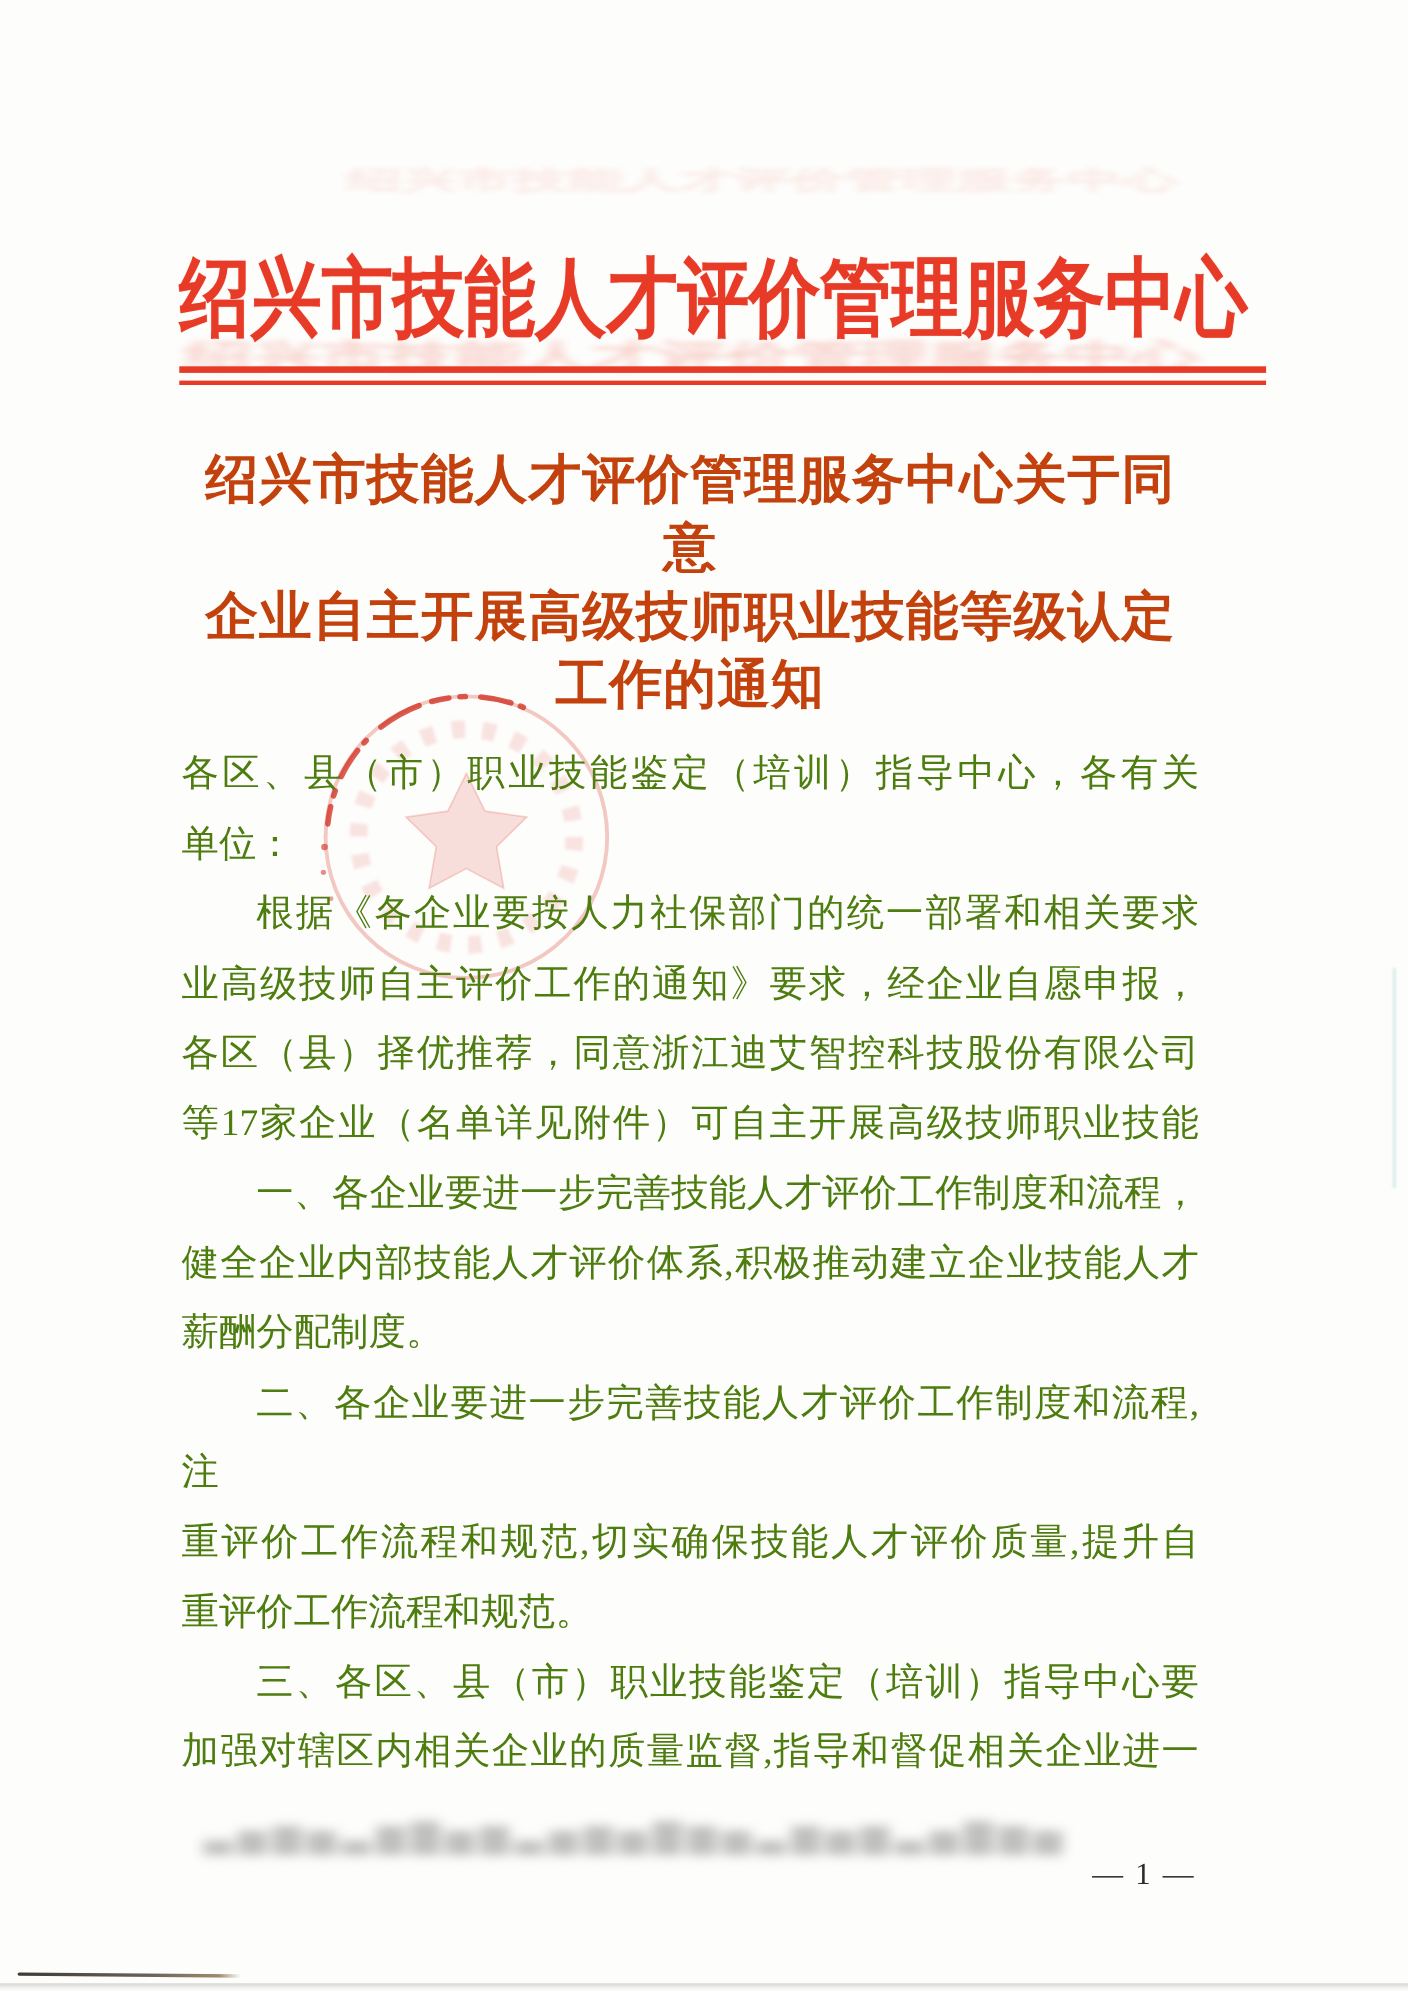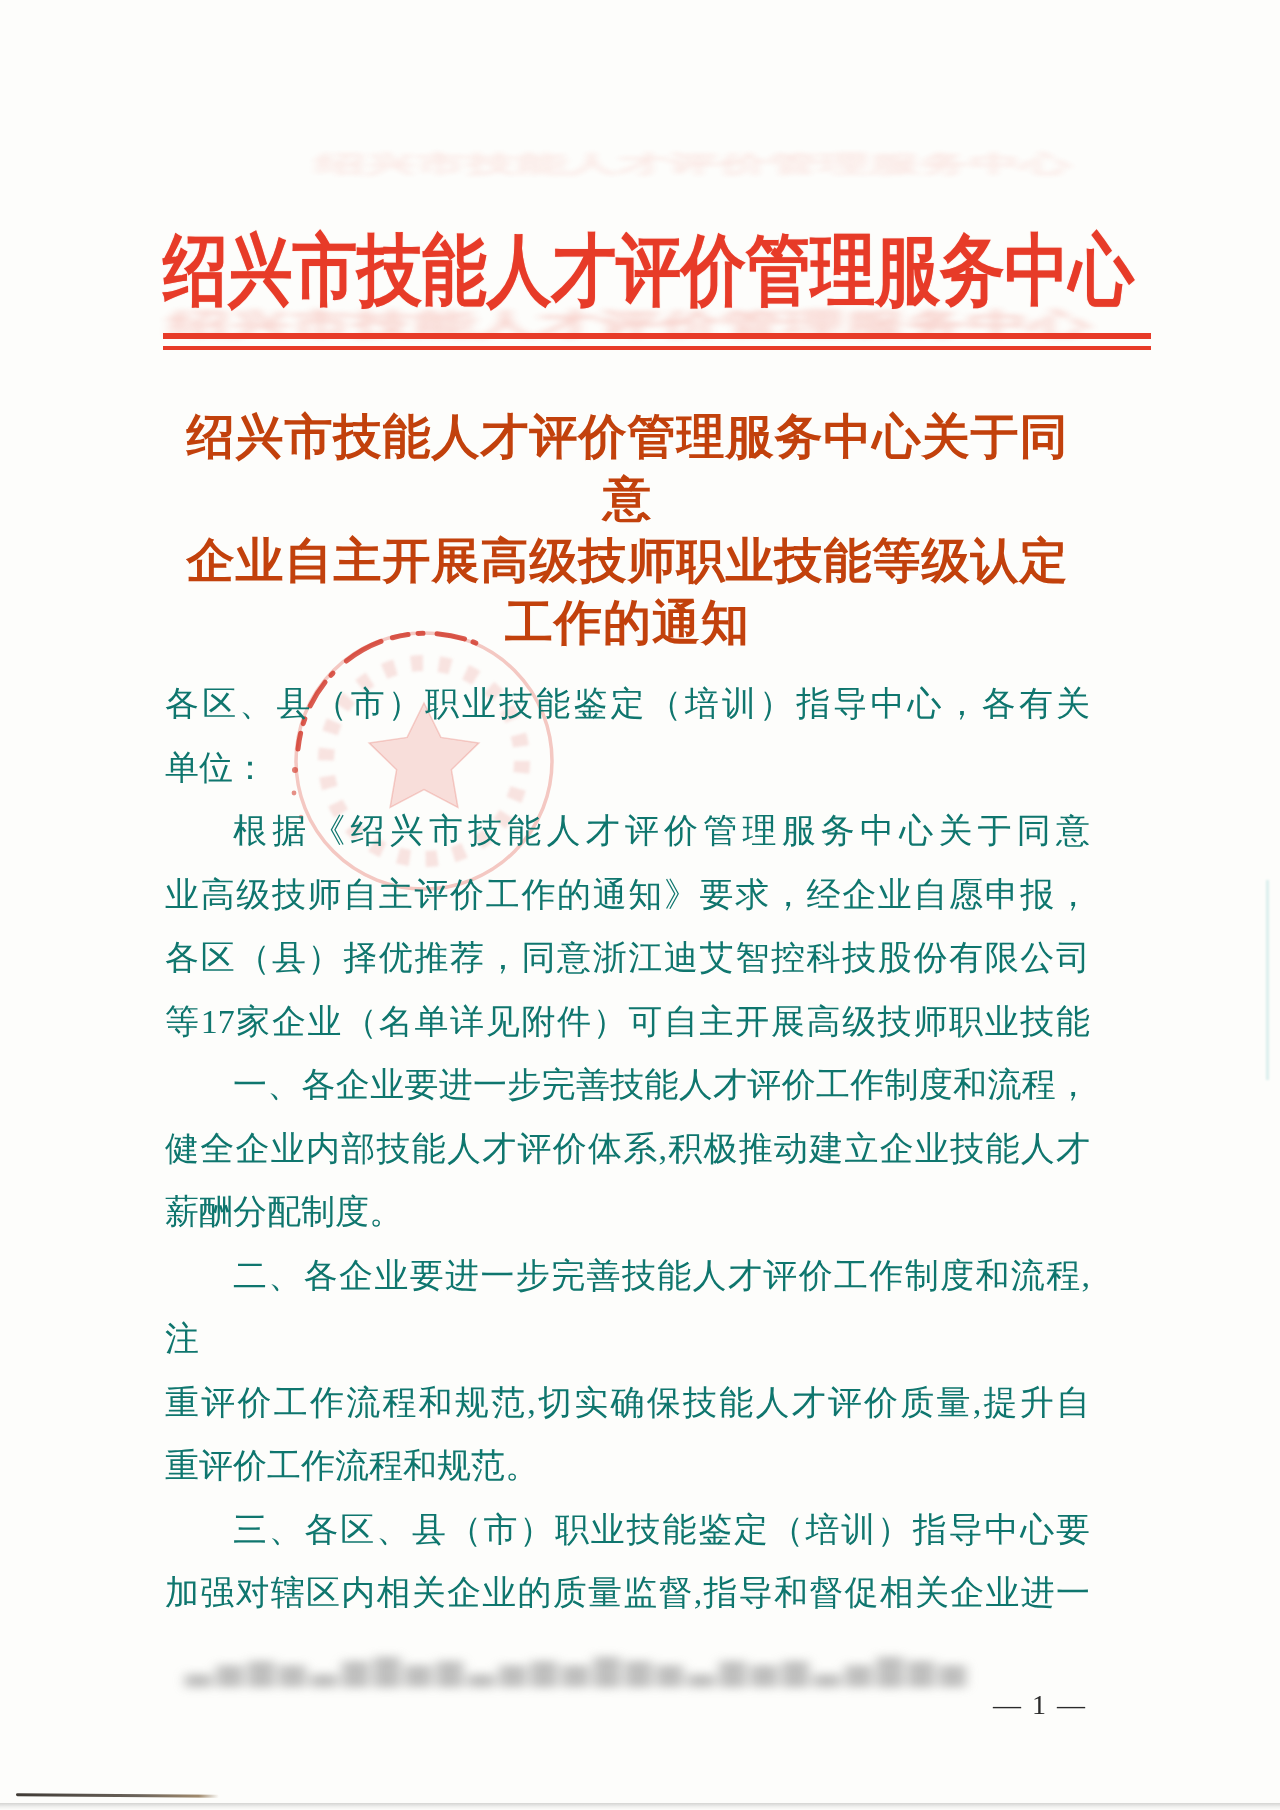--- a/index.html
+++ b/index.html
@@ -28,21 +28,21 @@
   .rule-thin{top:346px;height:4px;}
   
   .doc-title{
     left:165px;top:406px;width:925px;
     text-align:center;color:#c2410c;font-weight:bold;
     font-size:48px;line-height:62px;letter-spacing:1px;
   }
   
   .body-block{
     left:165px;top:672px;width:925px;
-    font-size:34px;line-height:63.5px;color:#0f766e;
+    font-size:34px;line-height:63.5px;color:#4d7c0f;
   }
   .line{text-align:left;}
   .j{text-align:justify;text-align-last:justify;}
   .indent{text-indent:68px;}
   
   .seal{left:288px;top:625px;width:272px;height:272px;pointer-events:none;}
   
   .smudge{
     left:185px;top:1652px;width:995px;height:46px;overflow:hidden;
     font-size:30px;letter-spacing:5px;color:#8c8c8c;opacity:.55;
@@ -94,21 +94,21 @@
 
 <div class="abs doc-title">
   <div>绍兴市技能人才评价管理服务中心关于同意</div>
   <div>企业自主开展高级技师职业技能等级认定</div>
   <div>工作的通知</div>
 </div>
 
 <div class="abs body-block">
   <div class="line j">各区、县（市）职业技能鉴定（培训）指导中心，各有关</div>
   <div class="line">单位：</div>
-  <div class="line j indent">根据《绍兴市技能人才评价管理服务中心关于同意</div>
+  <div class="line j indent">根据《各企业要按人力社保部门的统一部署和相关要求</div>
   <div class="line j">业高级技师自主评价工作的通知》要求，经企业自愿申报，</div>
   <div class="line j">各区（县）择优推荐，同意浙江迪艾智控科技股份有限公司</div>
   <div class="line j">等17家企业（名单详见附件）可自主开展高级技师职业技能</div>
   <div class="line j indent">一、各企业要进一步完善技能人才评价工作制度和流程，</div>
   <div class="line j">健全企业内部技能人才评价体系,积极推动建立企业技能人才</div>
   <div class="line">薪酬分配制度。</div>
   <div class="line j indent">二、各企业要进一步完善技能人才评价工作制度和流程,注</div>
   <div class="line j">重评价工作流程和规范,切实确保技能人才评价质量,提升自</div>
   <div class="line">重评价工作流程和规范。</div>
   <div class="line j indent">三、各区、县（市）职业技能鉴定（培训）指导中心要</div>

